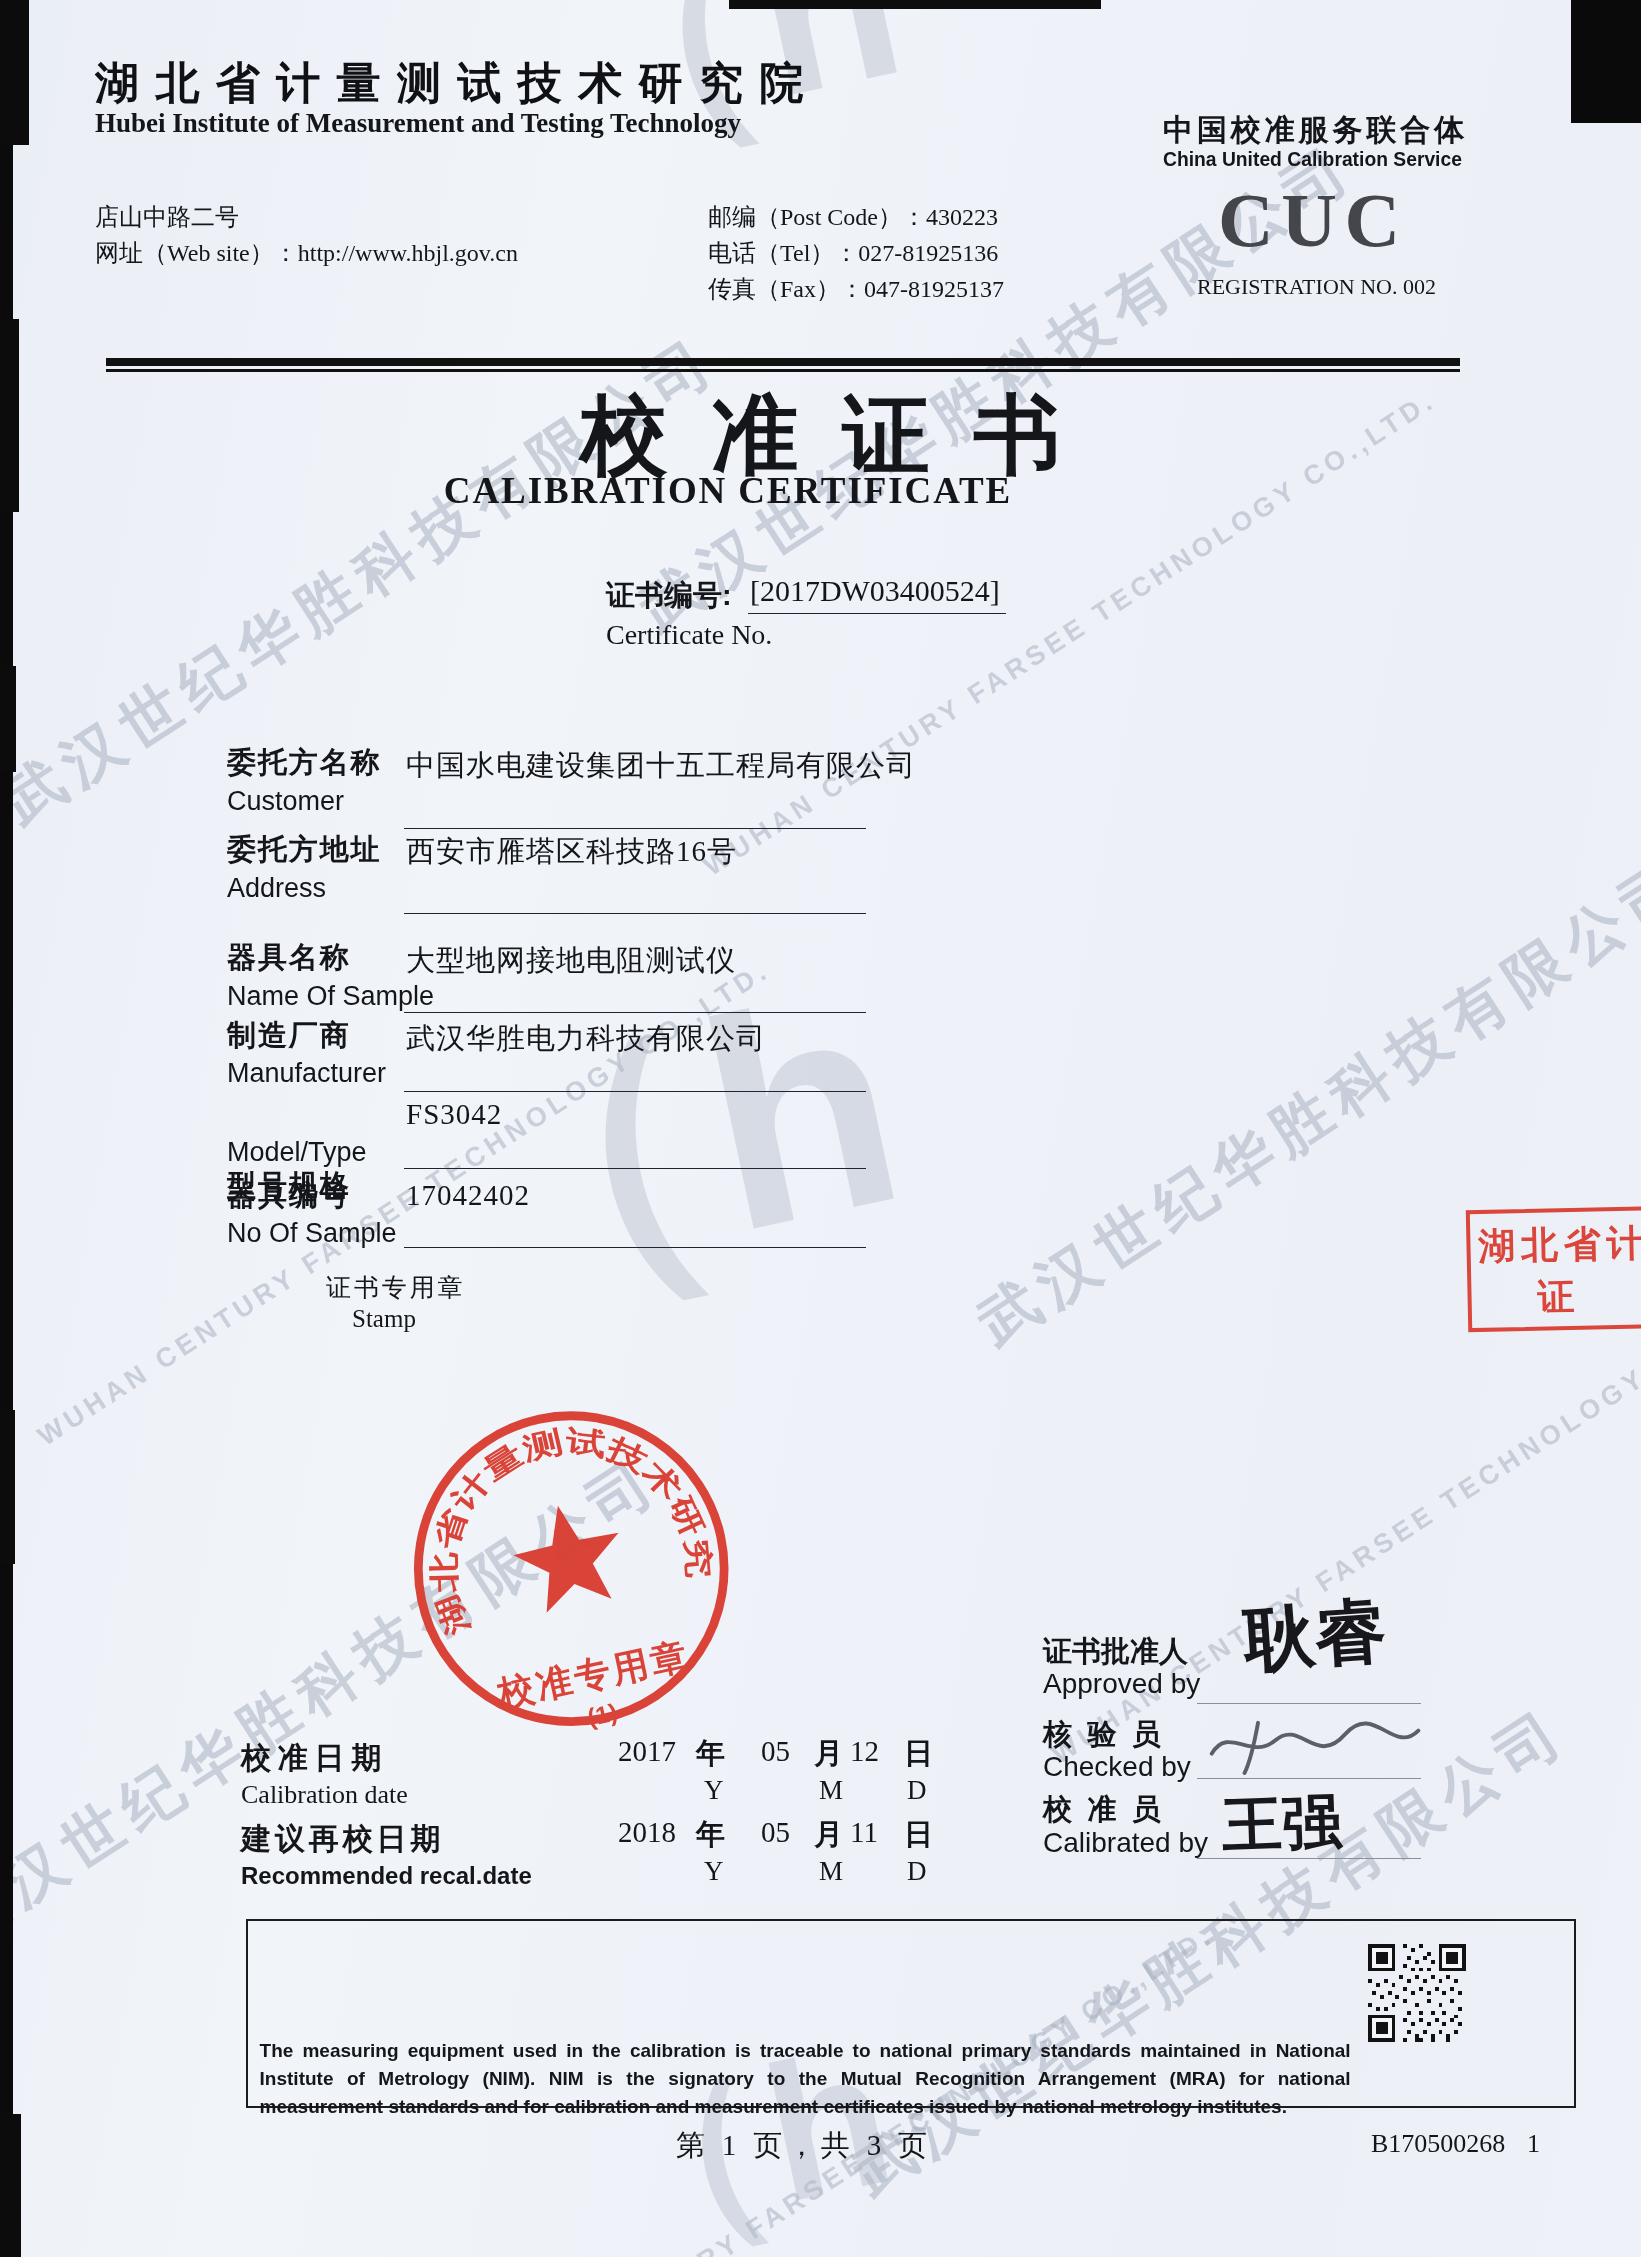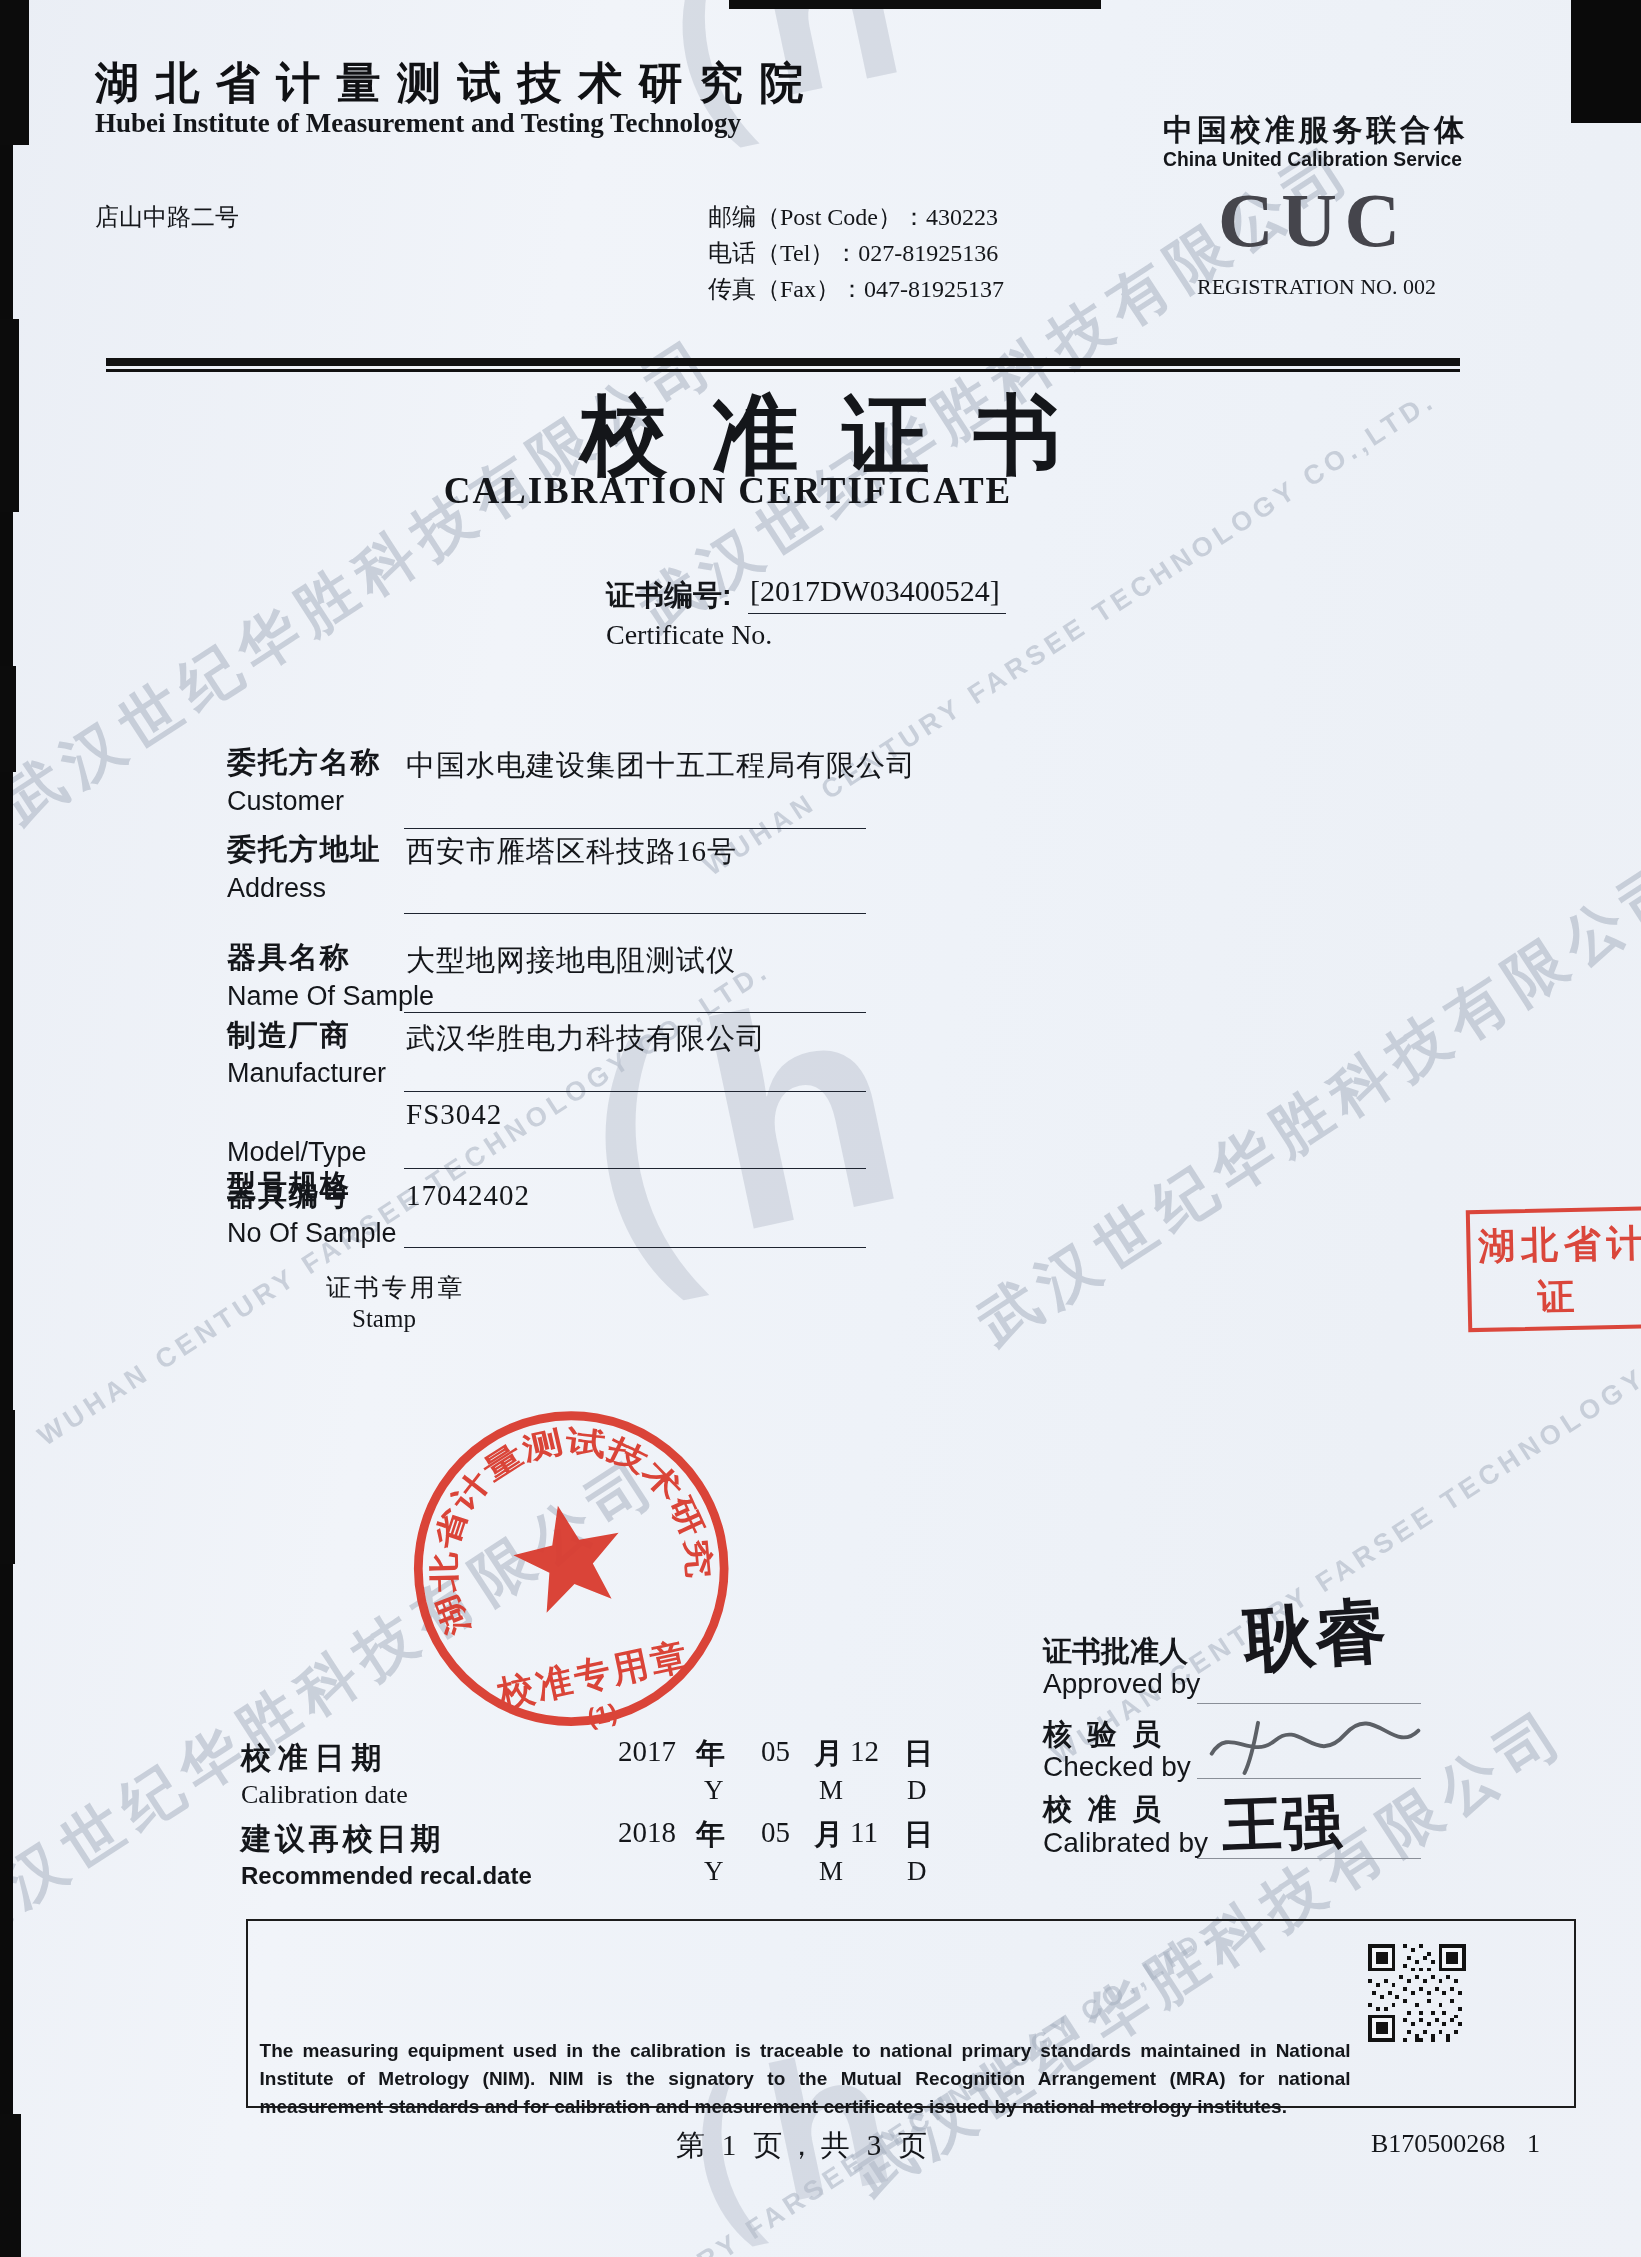--- a/index.html
+++ b/index.html
@@ -96,20 +96,21 @@
 <div class="abs blob" style="left:0;top:666px;width:16.4px;height:106px;"></div>
 <div class="abs blob" style="left:0;top:1410px;width:15.4px;height:154px;"></div>
 <div class="abs blob" style="left:0;top:2114px;width:21px;height:143px;"></div>
 <div class="abs edge-top"></div>
 <div class="abs corner-tr"></div>
 
 <div class="abs inst-cn">湖北省计量测试技术研究院</div>
 <div class="abs inst-en">Hubei Institute of Measurement and Testing Technology</div>
 <div class="abs contact contact-left">
   <div>店山中路二号</div>
+  <div>网址（Web site）：http://www.hbjl.gov.cn</div>
 </div>
 <div class="abs contact contact-right">
   <div>邮编（Post Code）：430223</div>
   <div>电话（Tel）：027-81925136</div>
   <div>传真（Fax）：047-81925137</div>
 </div>
 <div class="abs cucs-cn">中国校准服务联合体</div>
 <div class="abs cucs-en">China United Calibration Service</div>
 <div class="abs cuc">CUC</div>
 <div class="abs reg">REGISTRATION NO. 002</div>

